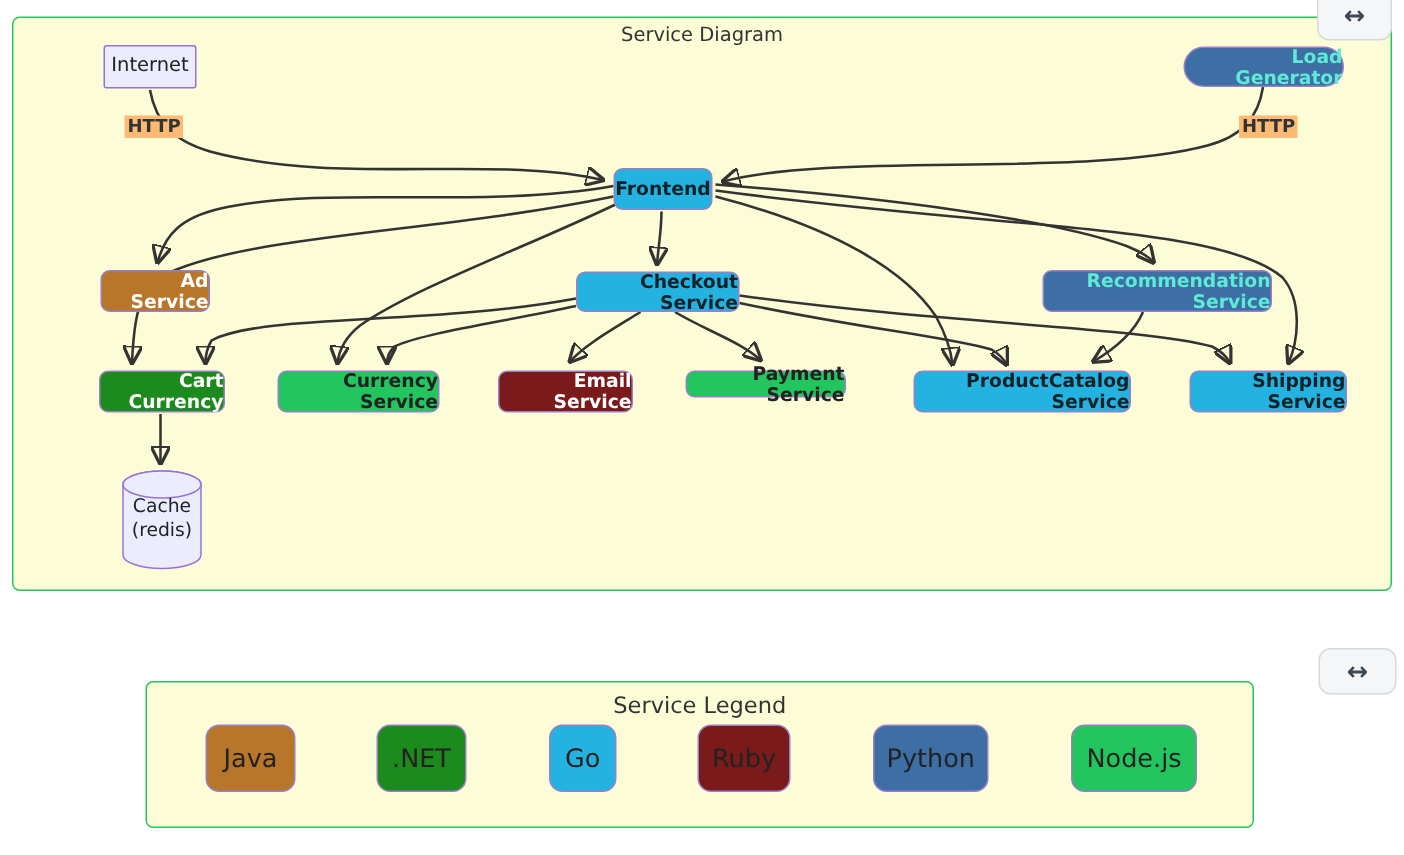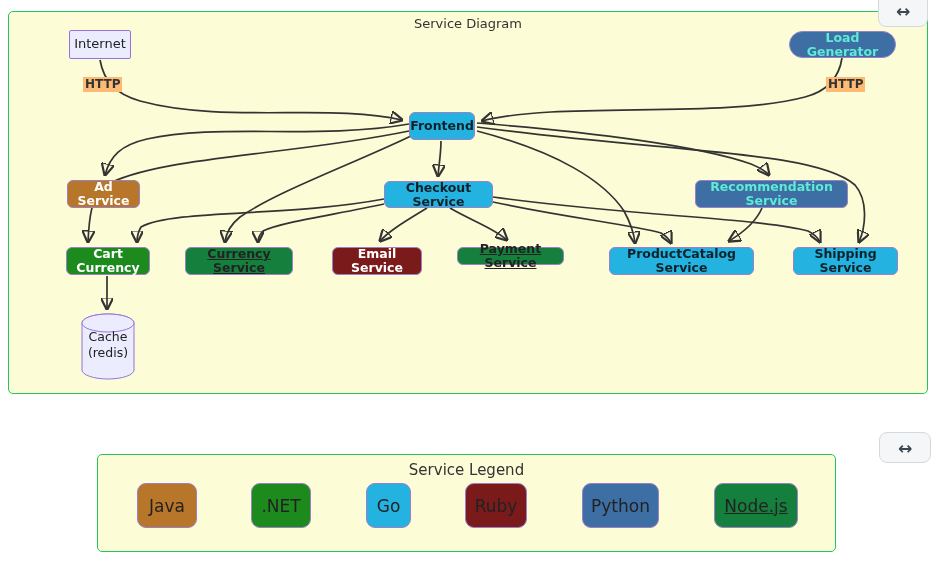--- a/index.html
+++ b/index.html
@@ -18,29 +18,29 @@
     position:absolute;left:0;right:0;text-align:center;
     color:#333;font-size:13px;
   }
   #diagram-title{top:4px;}
   #legend-title{top:6px;font-size:15px;}
   #edges{position:absolute;left:0;top:0;width:936px;height:570px;z-index:1;pointer-events:none;}
   #edges path{fill:none;stroke:#333;stroke-width:1.7px;}
   .node{
     position:absolute;z-index:2;display:flex;align-items:center;justify-content:center;
     border:1px solid #9b7fc7;border-radius:6px;box-sizing:border-box;
-    font-size:12.5px;font-weight:bold;text-align:center;line-height:1.1;
+    font-size:12.5px;font-weight:bold;text-align:right;line-height:1.1;
   }
   .t-external{background:#ececff;border-color:#9673db;color:#222;font-weight:normal;font-size:13px;}
   .t-go{background:#24b3e1;color:#102229;}
   .t-java{background:#b8762a;color:#fff;}
   .t-dotnet{background:#1c8a1c;color:#fff;}
   .t-ruby{background:#7a1a1a;color:#fff;}
   .t-python{background:#3d6fa5;color:#5eead4;}
-  .t-nodejs{background:#15803d;color:#222;text-decoration:underline;}
+  .t-nodejs{background:#22c55e;color:#222;}
   .stadium{border-radius:14px;}
   .edge-label{
     position:absolute;z-index:2;background:#fdba74;color:#333;
     font-size:12px;font-weight:bold;padding:0 2px;line-height:15px;
   }
   #node-cache{
     position:absolute;left:81px;top:312px;width:54px;height:70px;z-index:2;
   }
   #cache-text{
     position:absolute;left:0;top:17px;width:54px;text-align:center;

